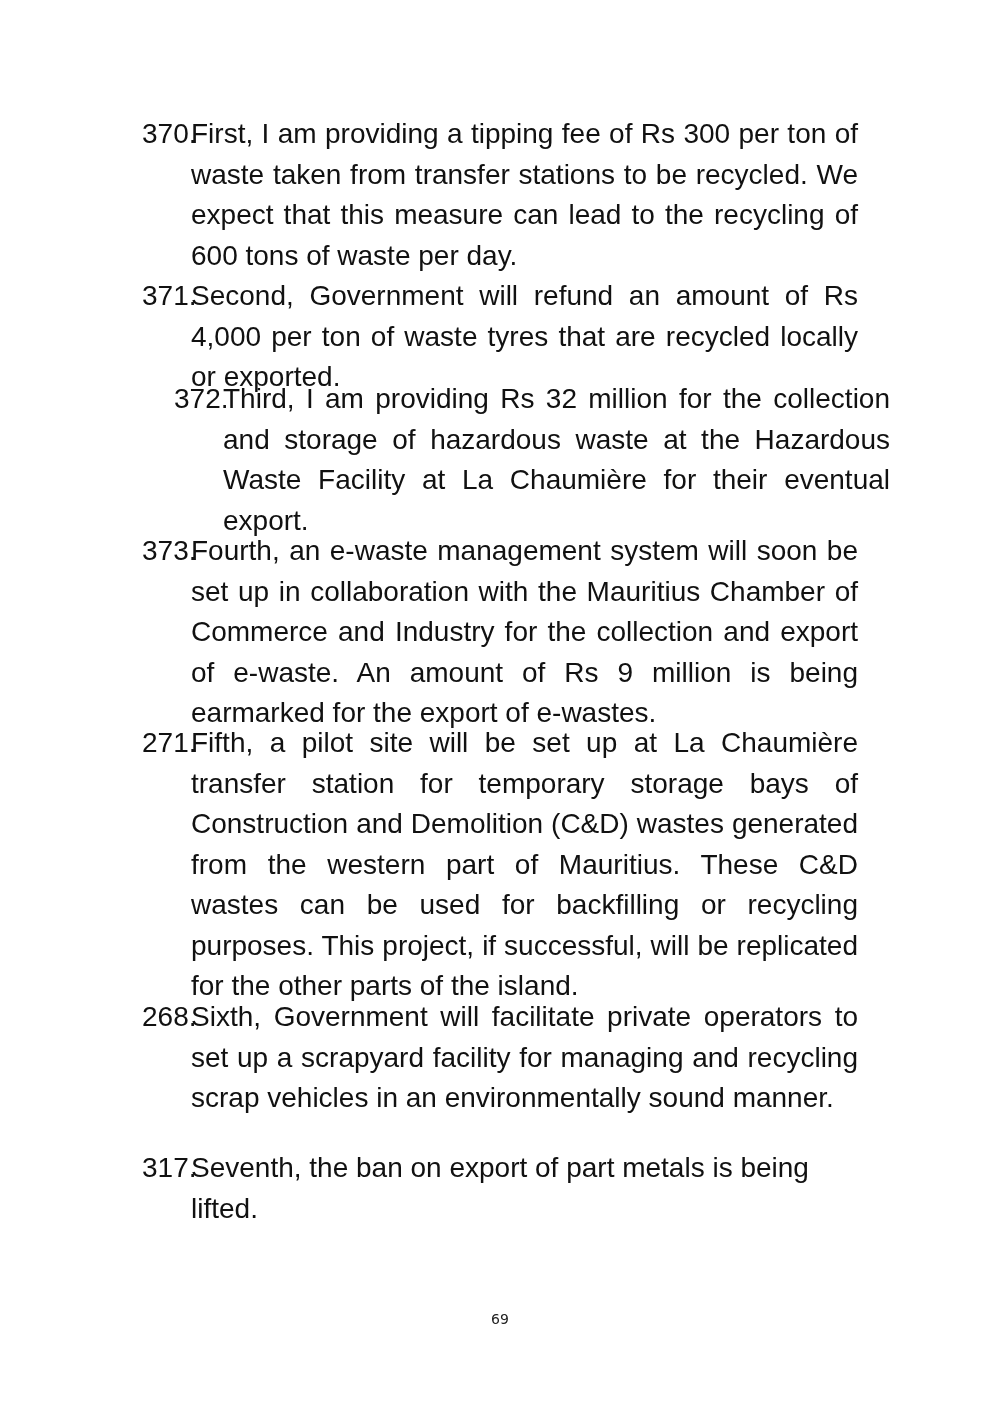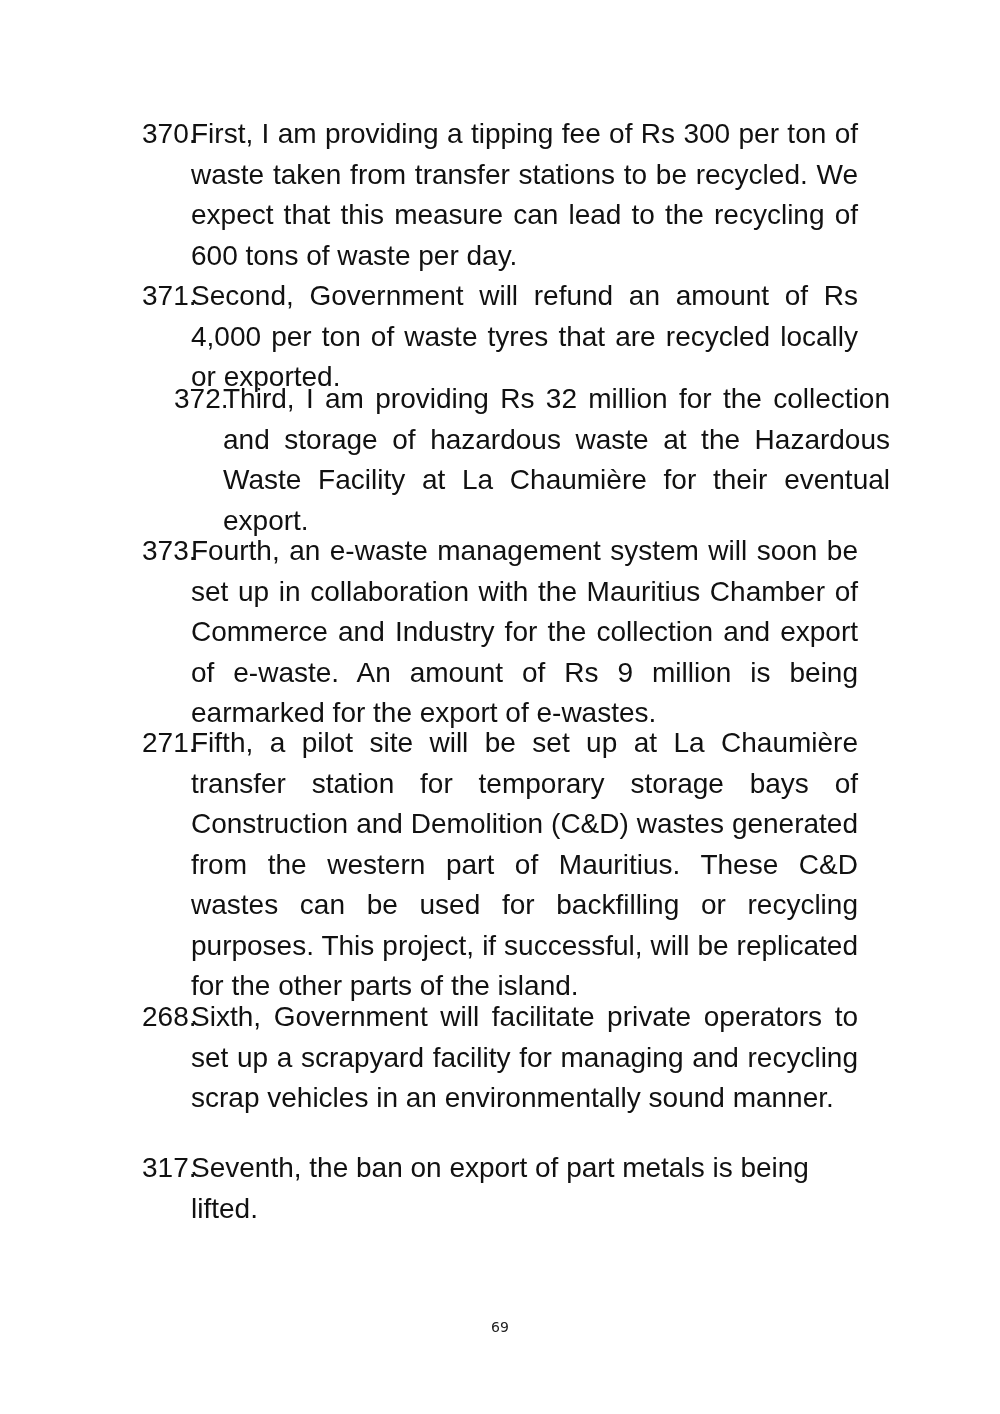--- a/index.html
+++ b/index.html
@@ -4,21 +4,21 @@
 <style>
   html, body { margin: 0; padding: 0; background: #ffffff; }
   body { width: 1000px; height: 1414px; position: relative; overflow: hidden; }
   .page { position: absolute; left: 0; top: 0; width: 1000px; height: 1414px; background: #fff; }
   .para { position: absolute; left: 142px; width: 716px; font-family: "Liberation Sans", sans-serif;
           font-size: 28px; color: #111; line-height: 40.5px; }
   .num { position: absolute; left: 0; top: 0; width: 48px; }
   .text { margin-left: 49px; text-align: justify; }
   .text.nojust { text-align: left; }
   .page-number { position: absolute; left: 0; width: 1000px; top: 1311px; text-align: center;
-                 font-family: "DejaVu Sans", sans-serif; font-size: 14px; color: #222; margin-top: 8px; }
+                 font-family: "DejaVu Sans", sans-serif; font-size: 14px; color: #222; }
 </style>
 </head>
 <body>
 
 <div class="page">
 
   <div class="para" style="top:114px;">
     <span class="num">370.</span>
     <div class="text">First, I am providing a tipping fee of Rs 300 per ton of waste taken from transfer stations to be recycled. We expect that this measure can lead to the recycling of 600 tons of waste per day.</div>
   </div>

